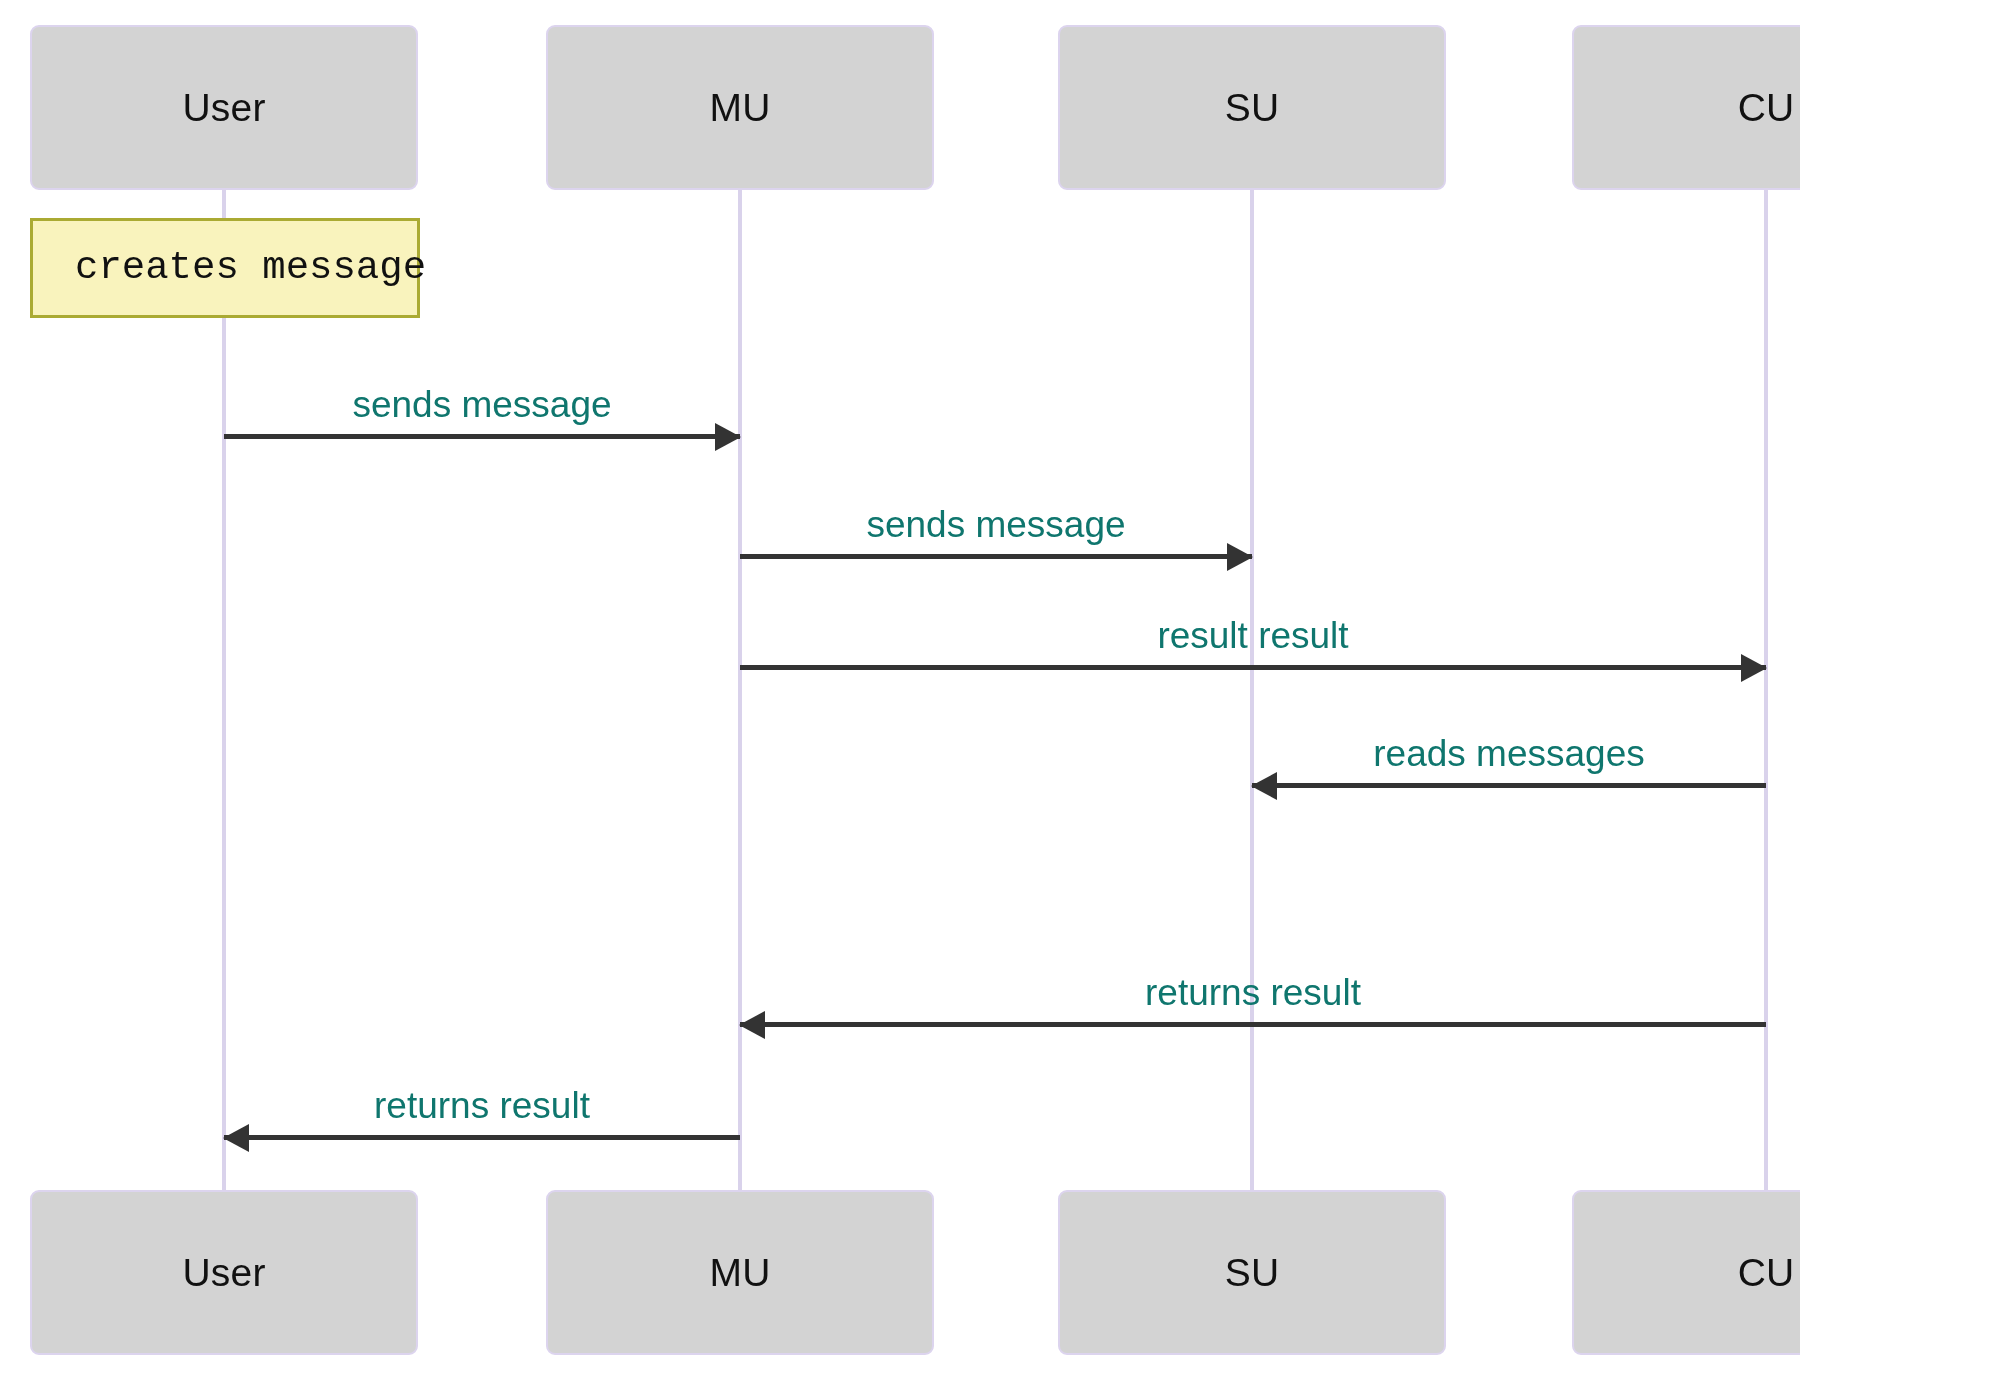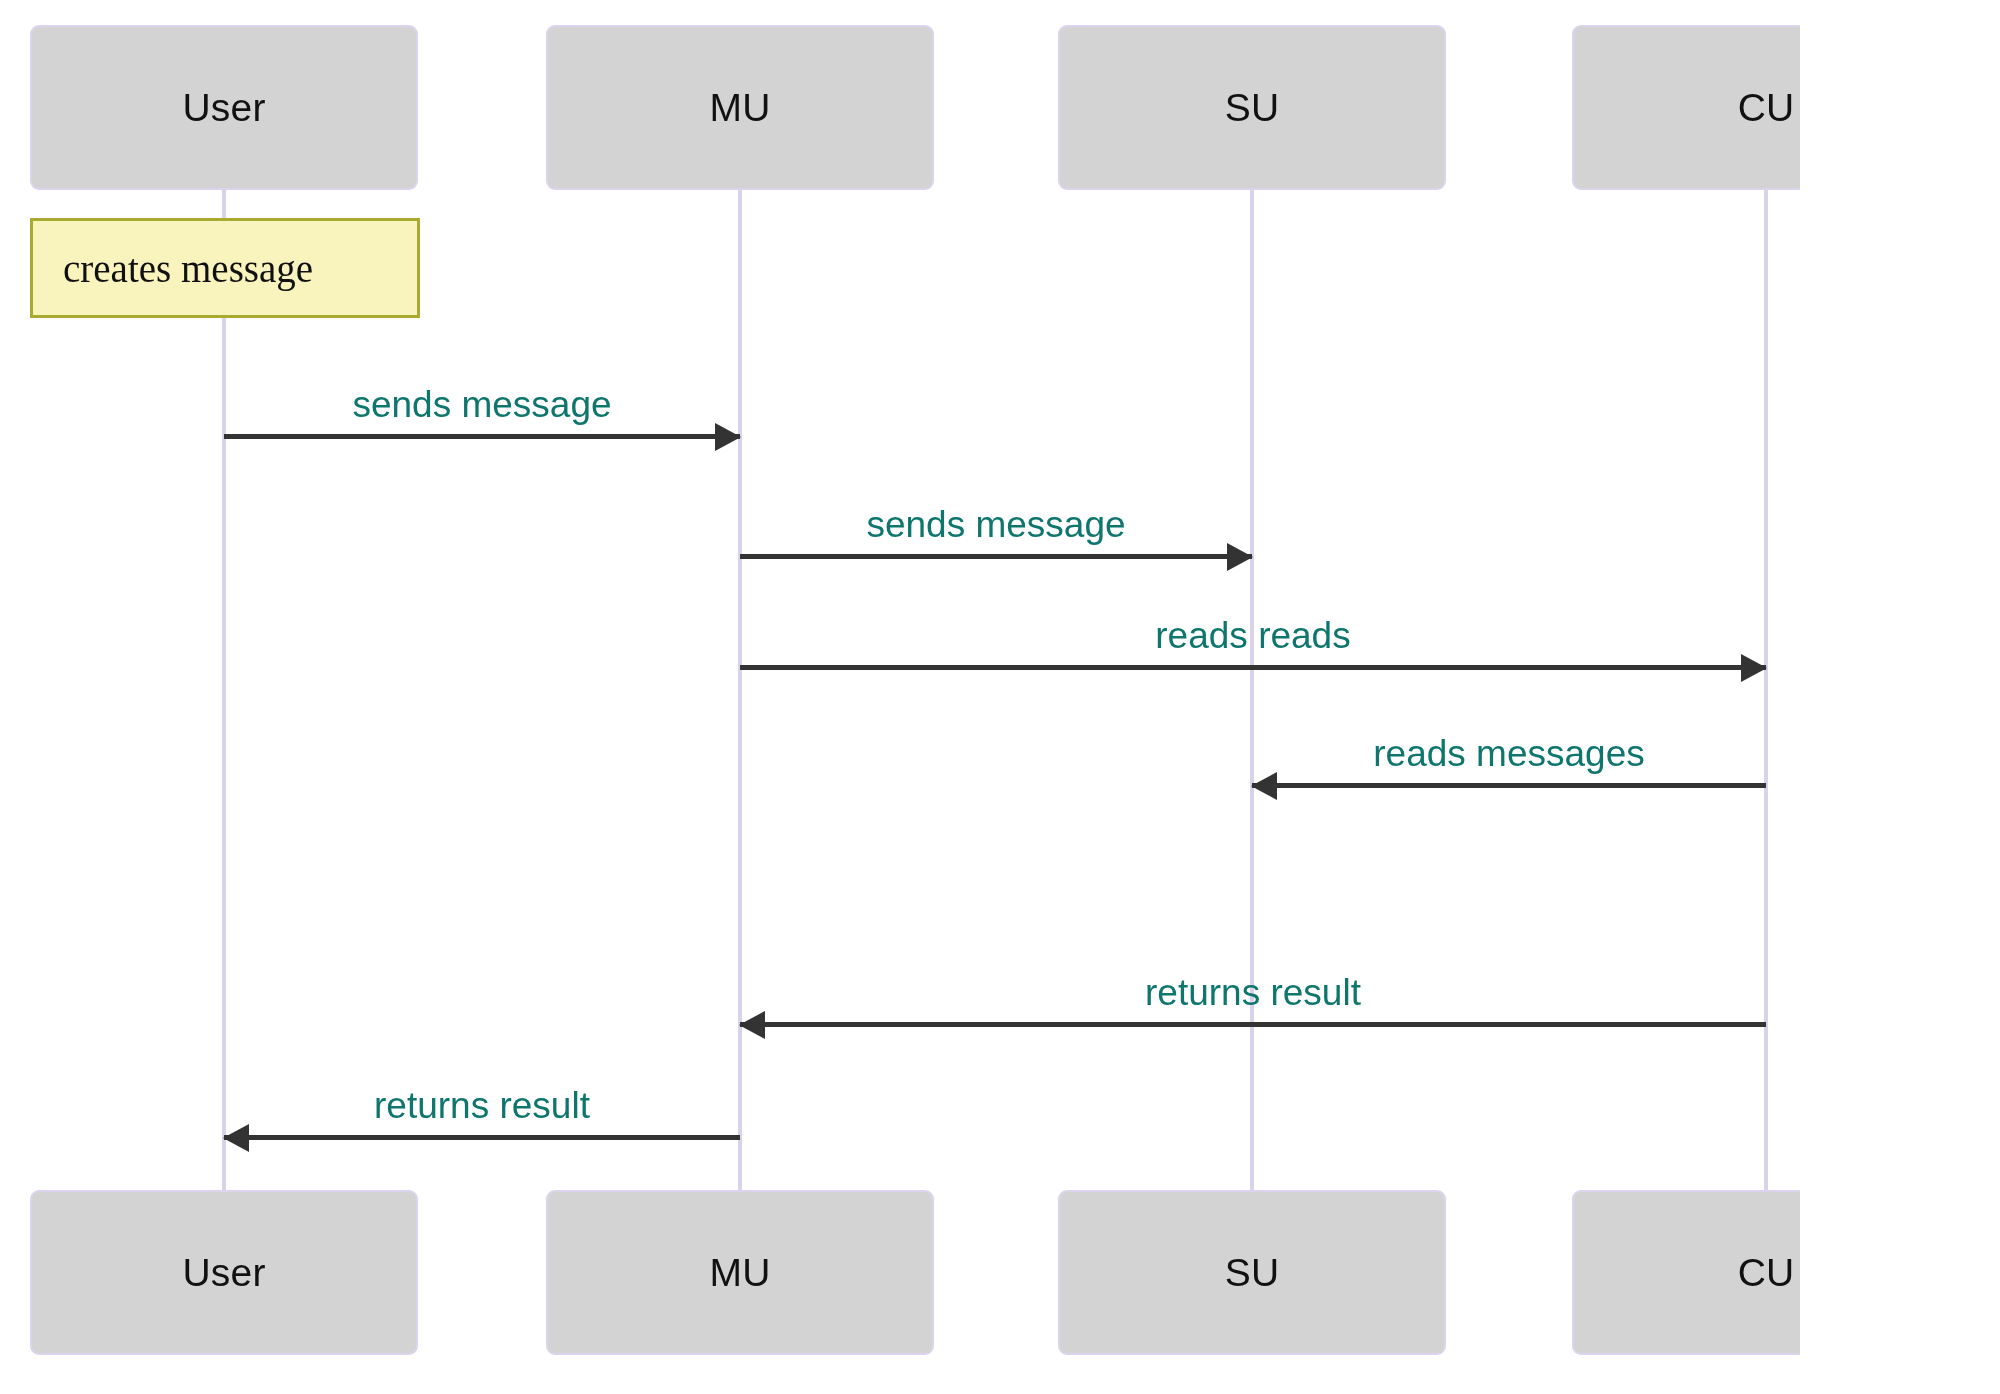--- a/index.html
+++ b/index.html
@@ -49,23 +49,24 @@
     box-sizing: border-box;
     background: #f9f3bd;
     border: 3px solid #aaaa33;
     display: flex;
     align-items: center;
     padding-left: 30px;
   }
   .note-label {
     font-size: 39px;
     color: #111111;
-    font-family: Liberation Serif, serif;
+    font-family: Liberation Mono, monospace;
     line-height: 1;
     white-space: nowrap;
+    margin-left: 12px;
   }
   
   .message {
     position: absolute;
     height: 0;
   }
   .msg-line {
     position: absolute;
     left: 0;
     right: 0;
@@ -136,21 +137,21 @@
 
   <div class="message" style="left:740px; top:557px; width:512px;">
     <div class="msg-line"></div>
     <div class="msg-head right"></div>
     <div class="msg-label">sends message</div>
   </div>
 
   <div class="message" style="left:740px; top:668px; width:1026px;">
     <div class="msg-line"></div>
     <div class="msg-head right"></div>
-    <div class="msg-label">reads reads</div>
+    <div class="msg-label">result result</div>
   </div>
 
   <div class="message" style="left:1252px; top:786px; width:514px;">
     <div class="msg-line"></div>
     <div class="msg-head left"></div>
     <div class="msg-label">reads messages</div>
   </div>
 
 
   <div class="message" style="left:740px; top:1025px; width:1026px;">

